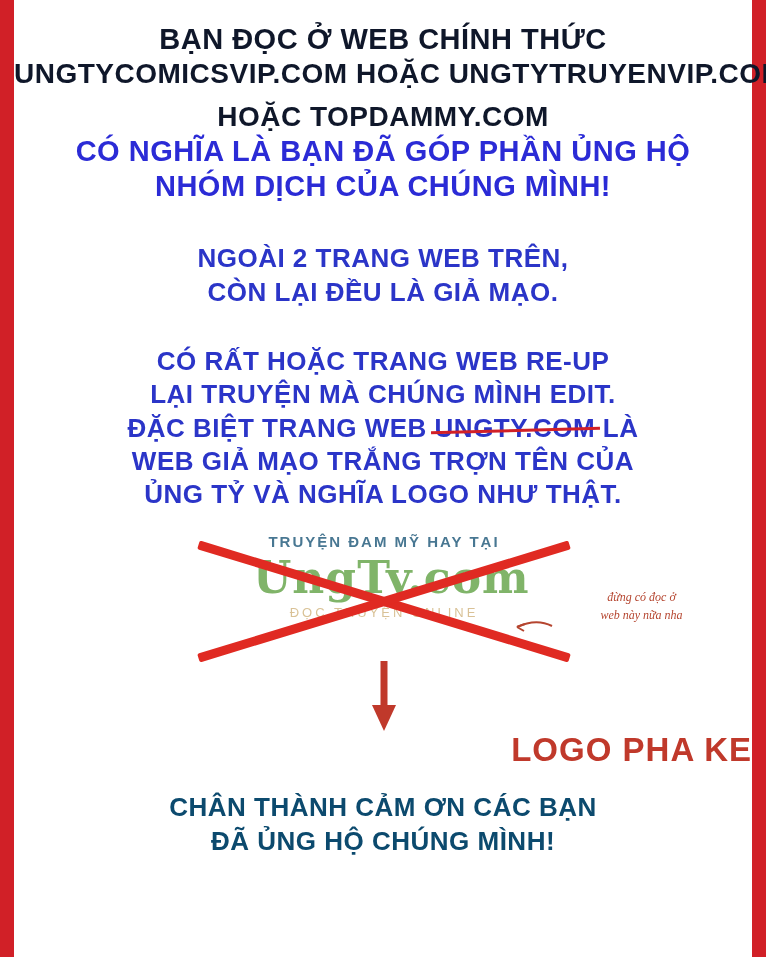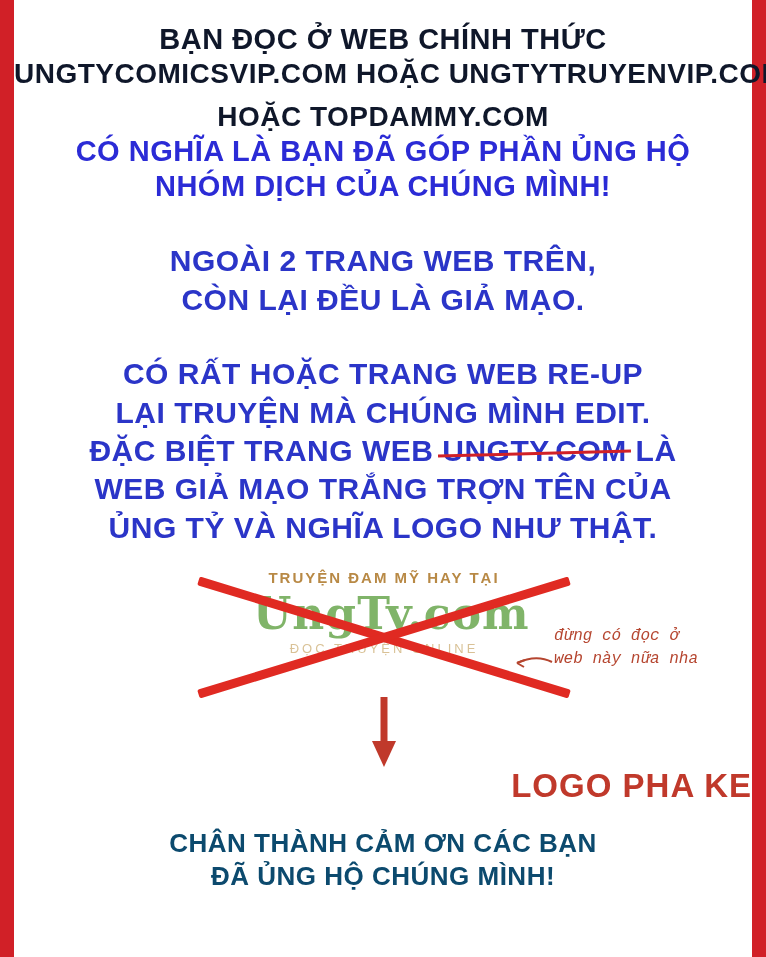--- a/index.html
+++ b/index.html
@@ -63,21 +63,21 @@
     font-weight: 700;
     line-height: 1.22;
   }
 
   
   .para {
     color: #2b35c8;
     font-weight: 700;
     line-height: 1.28;
   }
-  .para .ln { font-size: 30px; }
+  .para .ln { font-size: 26px; }
   .p1 { margin-top: 38px; }
   .p2 { margin-top: 36px; }
 
   .strike-wrap {
     position: relative;
     display: inline-block;
   }
   .strike-wrap .strike-line {
     position: absolute;
     left: -4px;
@@ -98,21 +98,21 @@
   .fake-logo {
     position: absolute;
     left: 239px;
     top: 0px;
     width: 262px;
     text-align: center;
   }
   .fake-logo .fl-top {
     font-size: 15px;
     letter-spacing: 2px;
-    color: #a16207;
+    color: #0c4a6e;
     font-weight: 700;
     opacity: .75;
   }
   .fake-logo .fl-main {
     font-size: 44px;
     color: #6aa84f;
     font-weight: 700;
     font-family: "DejaVu Serif", serif;
     opacity: .85;
     margin-top: 2px;
@@ -144,25 +144,25 @@
     display: block;
   }
   .x-mark i.a { transform: rotate(17deg); }
   .x-mark i.b { transform: rotate(-17deg); }
 
   .note {
     position: absolute;
     left: 540px;
     top: 56px;
     width: 175px;
-    text-align: left;
+    text-align: center;
     color: #b5452f;
-    font-size: 16px;
+    font-size: 12px;
     line-height: 1.45;
-    font-family: Liberation Mono, monospace;
+    font-family: Liberation Serif, serif;
     font-style: italic;
   }
   .note-arrow {
     position: absolute;
     left: 500px;
     top: 86px;
     width: 40px;
     height: 14px;
   }
   .note-arrow svg { display: block; }

